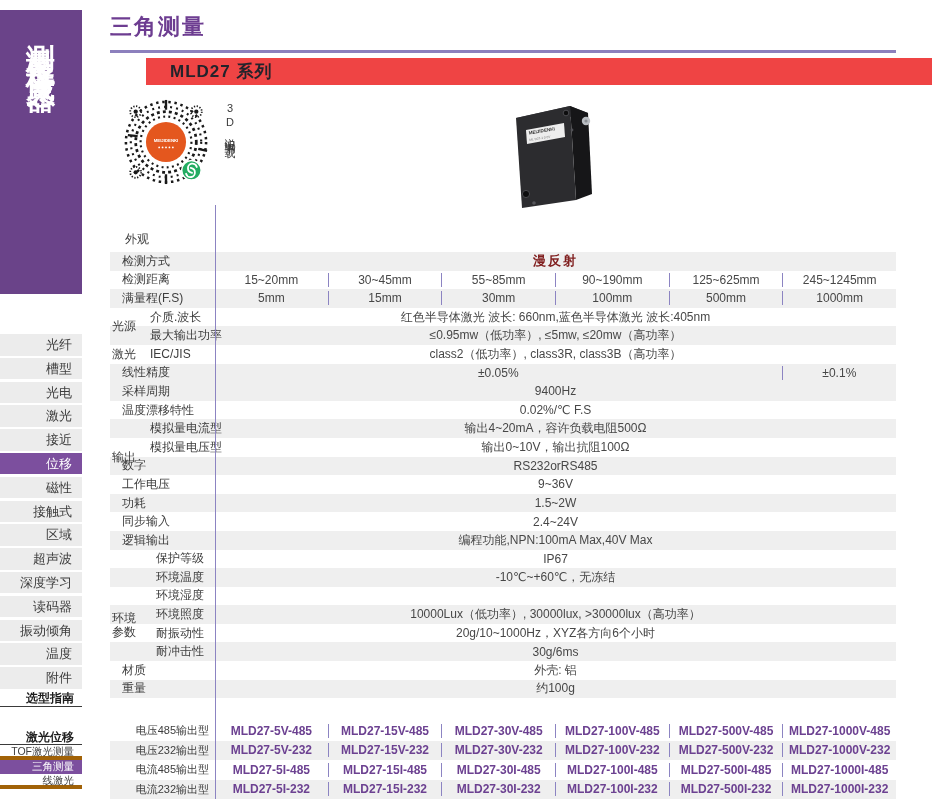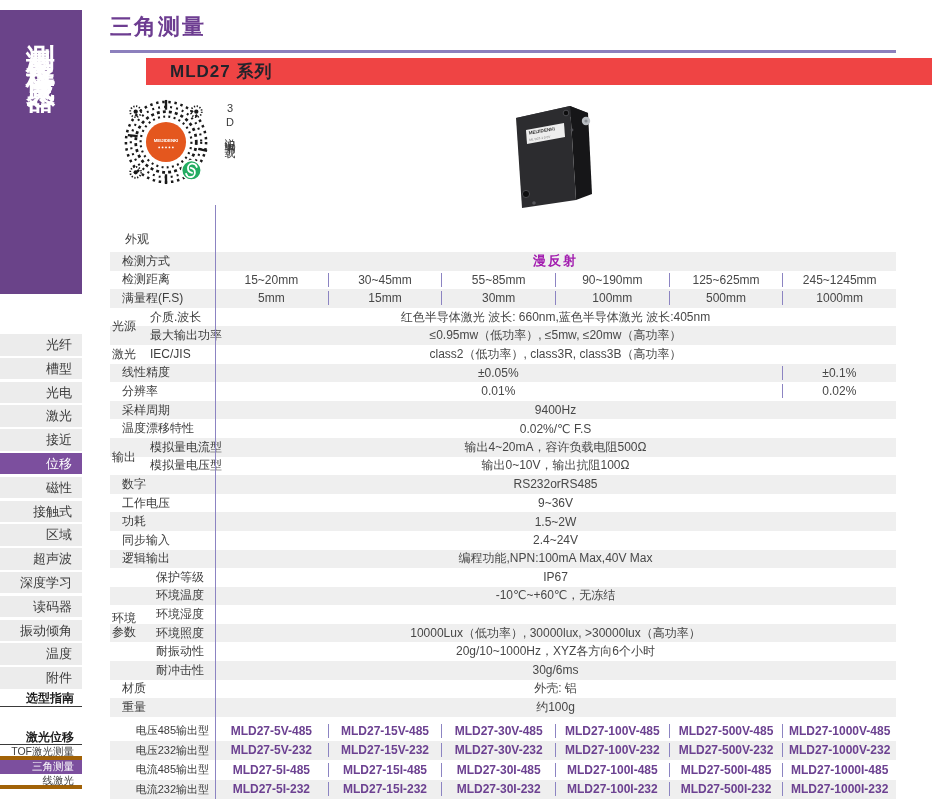--- a/index.html
+++ b/index.html
@@ -45,21 +45,21 @@
   .models{position:absolute;top:721px;left:0;width:786px;}
   .trow{display:flex;height:18.6px;align-items:center;font-size:12px;color:#474747;}
   .shade{background:#efefef;}
   .tlabel{flex:0 0 105px;width:105px;box-sizing:border-box;padding-left:12px;color:#3d3d3d;
           white-space:nowrap;}
   .ind1{padding-left:40px;}
   .ind2{padding-left:46px;}
   .tcell{flex:1;text-align:center;white-space:nowrap;}
   .span5{flex:5;}
   .sep{border-left:1px solid #8c84c2;}
-  .accent{color:#a21caf;font-weight:bold;font-size:13px;letter-spacing:2px;}
+  .accent{color:#7f1d1d;font-weight:bold;font-size:13px;letter-spacing:2px;}
   .group-label{position:absolute;left:2px;width:36px;display:flex;flex-direction:column;
                justify-content:center;font-size:12px;color:#3d3d3d;z-index:2;line-height:14px;}
   .mrow{display:flex;height:19.5px;align-items:center;}
   .mlabel{flex:0 0 105px;width:105px;box-sizing:border-box;text-align:right;padding-right:6px;
           font-size:11px;color:#3d3d3d;white-space:nowrap;}
   .mcell{flex:1;text-align:center;font-weight:bold;font-size:12px;color:#6c4191;white-space:nowrap;}
 </style>
 </head>
 <body>
 
@@ -189,25 +189,20 @@
       </div>
       <div class="trow">
         <div class="tlabel ind1">IEC/JIS</div>
         <div class="tcell">class2（低功率）, class3R, class3B（高功率）</div>
       </div>
       <div class="trow shade">
         <div class="tlabel">线性精度</div>
         <div class="tcell span5">±0.05%</div>
         <div class="tcell sep">±0.1%</div>
       </div>
-      <div class="trow">
-        <div class="tlabel">分辨率</div>
-        <div class="tcell span5">0.01%</div>
-        <div class="tcell sep">0.02%</div>
-      </div>
       <div class="trow shade">
         <div class="tlabel">采样周期</div>
         <div class="tcell">9400Hz</div>
       </div>
       <div class="trow">
         <div class="tlabel">温度漂移特性</div>
         <div class="tcell">0.02%/℃  F.S</div>
       </div>
       <div class="trow shade">
         <div class="tlabel ind1">模拟量电流型</div>

